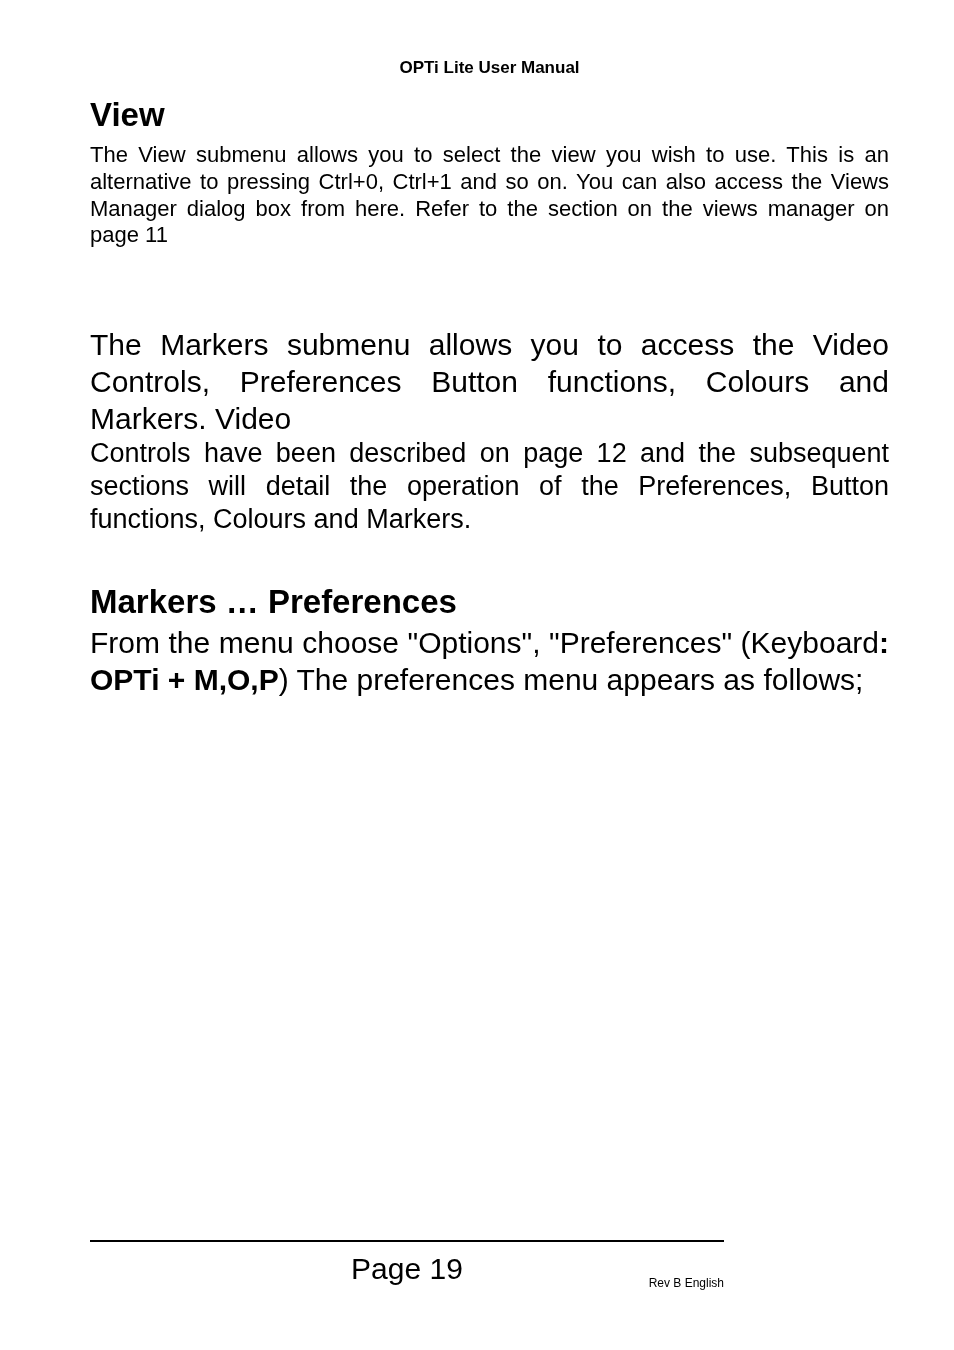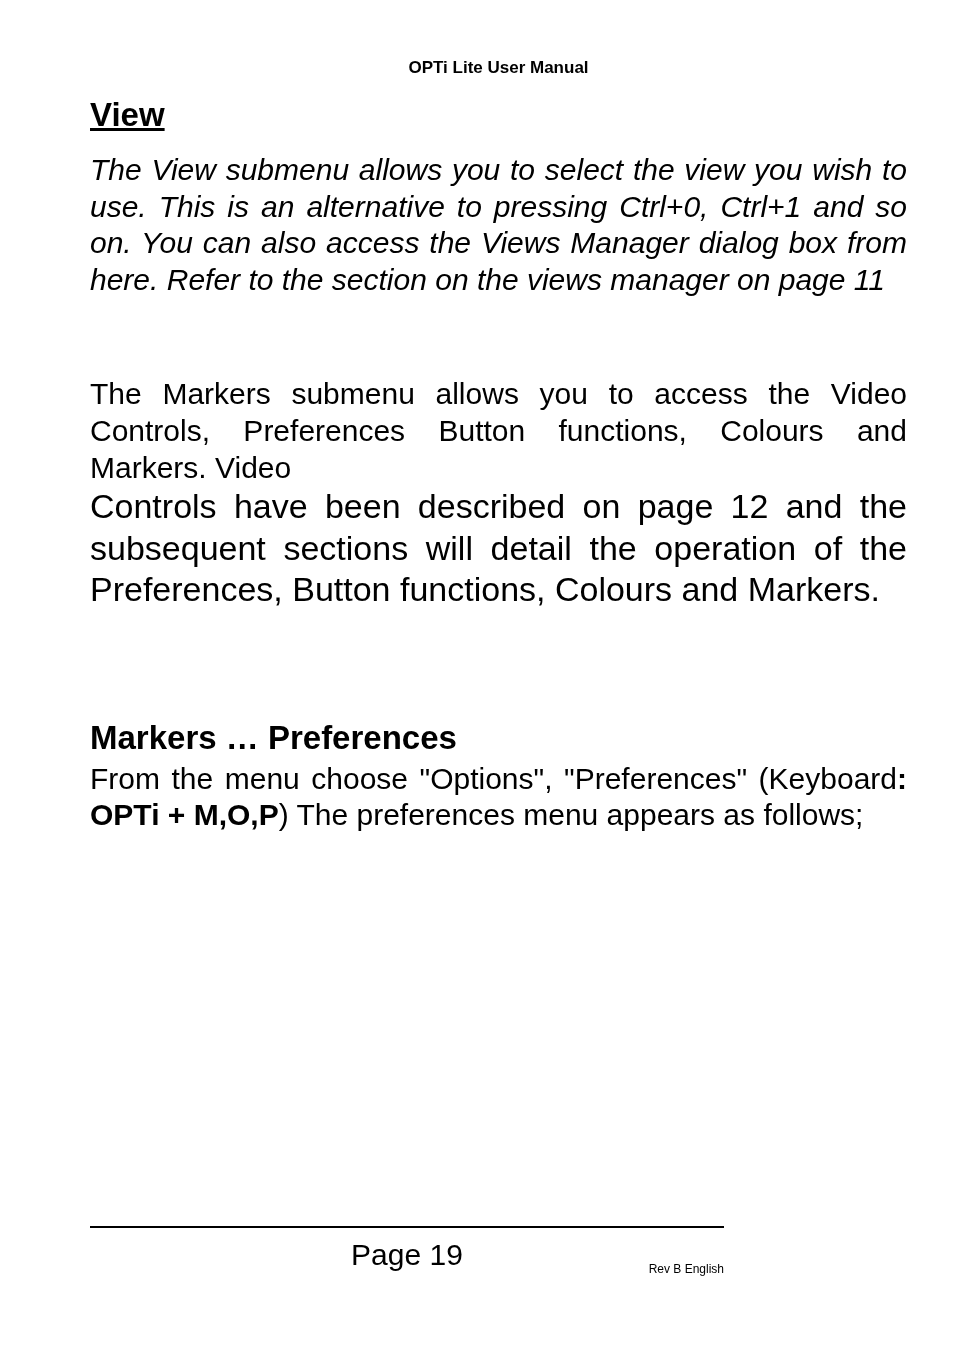--- a/index.html
+++ b/index.html
@@ -3,71 +3,69 @@
 <meta charset="utf-8">
 <style>
   * { margin: 0; padding: 0; box-sizing: border-box; }
   html, body { width: 954px; height: 1350px; background: #fff; }
   body {
     font-family: Verdana, Geneva, sans-serif;
     color: #000;
     position: relative;
   }
   .page {
-    padding: 58px 47px 0 90px;
+    padding: 58px 65px 0 90px;
   }
   .header {
     text-align: center;
     font-size: 17px;
     font-weight: bold;
     margin-bottom: 18px;
   }
   .h-view {
     font-size: 33px;
     font-weight: bold;
-    margin-bottom: 18px;
-    text-decoration: underline;
+    margin-bottom: 8px;
   }
   .para1 {
-    font-size: 30px;
+    font-size: 22px;
     text-align: justify;
     line-height: 1.22;
     margin-bottom: 78px;
-    font-style: italic;
   }
   .h-options {
     font-size: 33px;
     font-weight: bold;
     margin-bottom: 6px;
   }
   .para2a {
     font-size: 30px;
     text-align: justify;
     line-height: 1.22;
   }
   .para2b {
-    font-size: 34px;
+    font-size: 27px;
     text-align: justify;
     line-height: 1.22;
-    margin-bottom: 108px;
+    margin-bottom: 47px;
   }
   .h-optpref {
     font-size: 33px;
     font-weight: bold;
     margin-bottom: 4px;
   }
   .para3 {
     font-size: 30px;
     text-align: justify;
     line-height: 1.22;
   }
   .bold { font-weight: bold; }
   .footer {
     position: absolute;
-    bottom: 72px;
+    bottom: 58px;
     left: 0;
     width: 814px;
   }
   .footer-line {
     border-top: 2px solid #000;
     margin: 0 90px 10px 90px;
   }
   .footer-row {
     position: relative;
     height: 40px;

